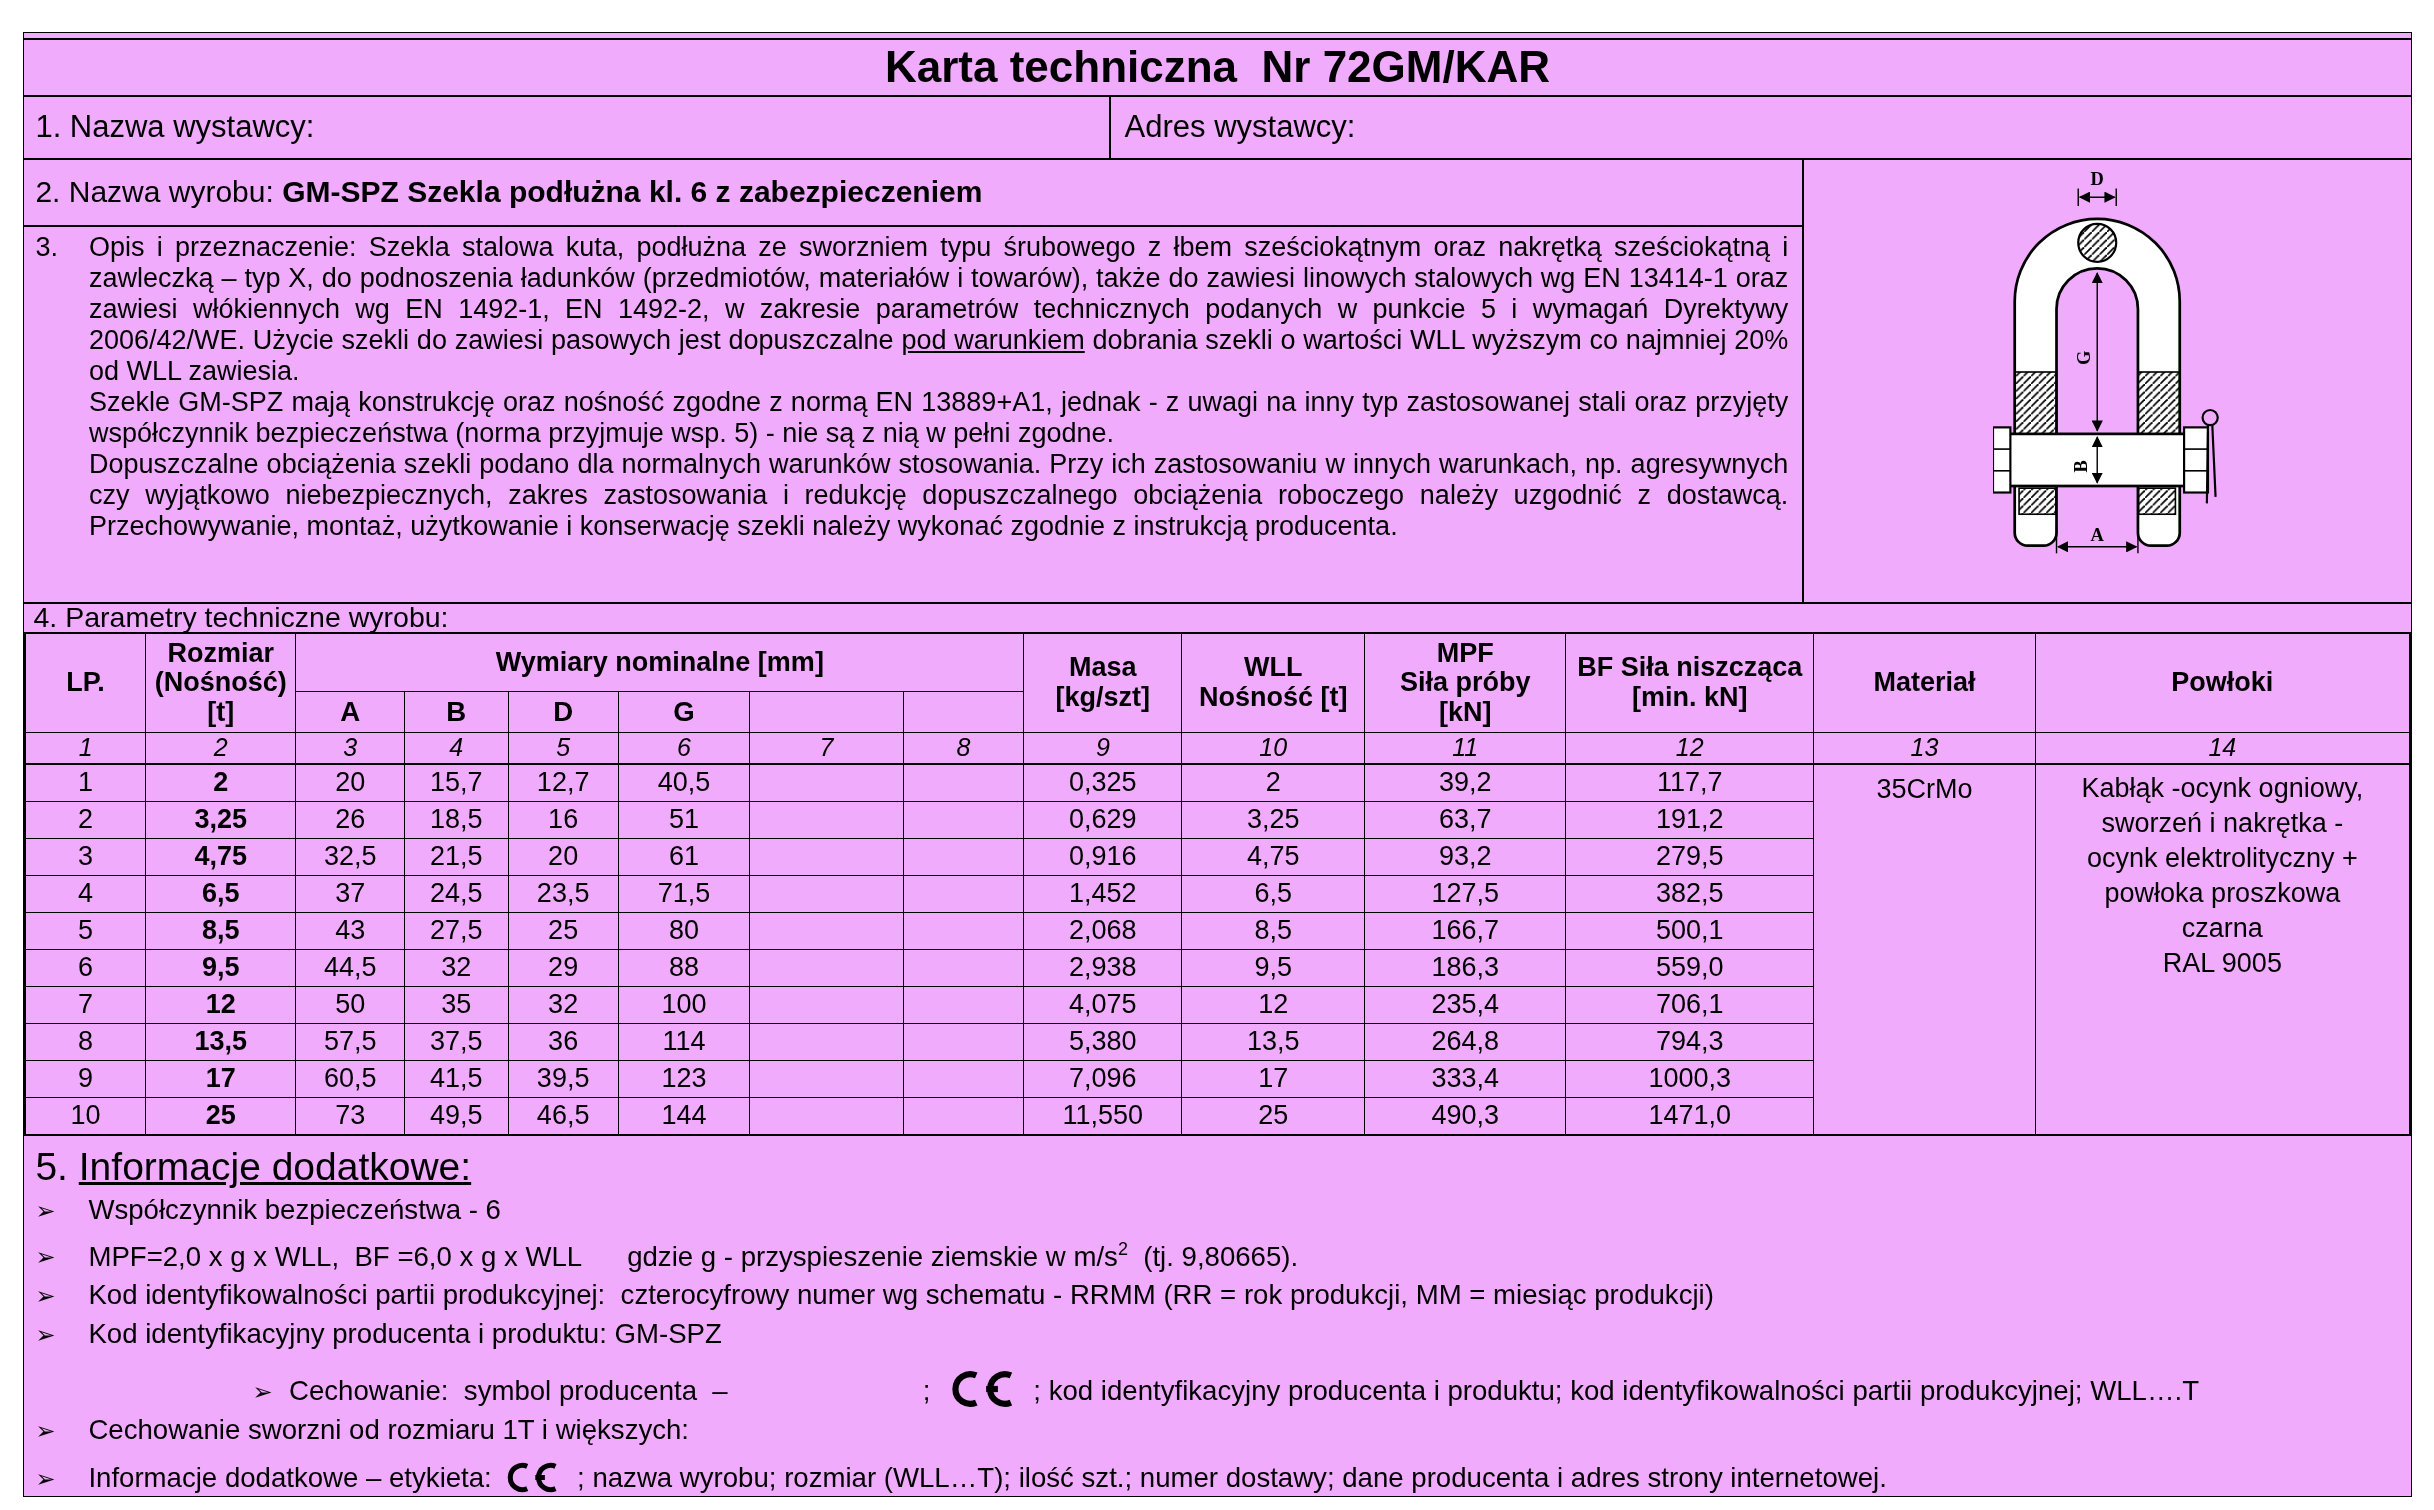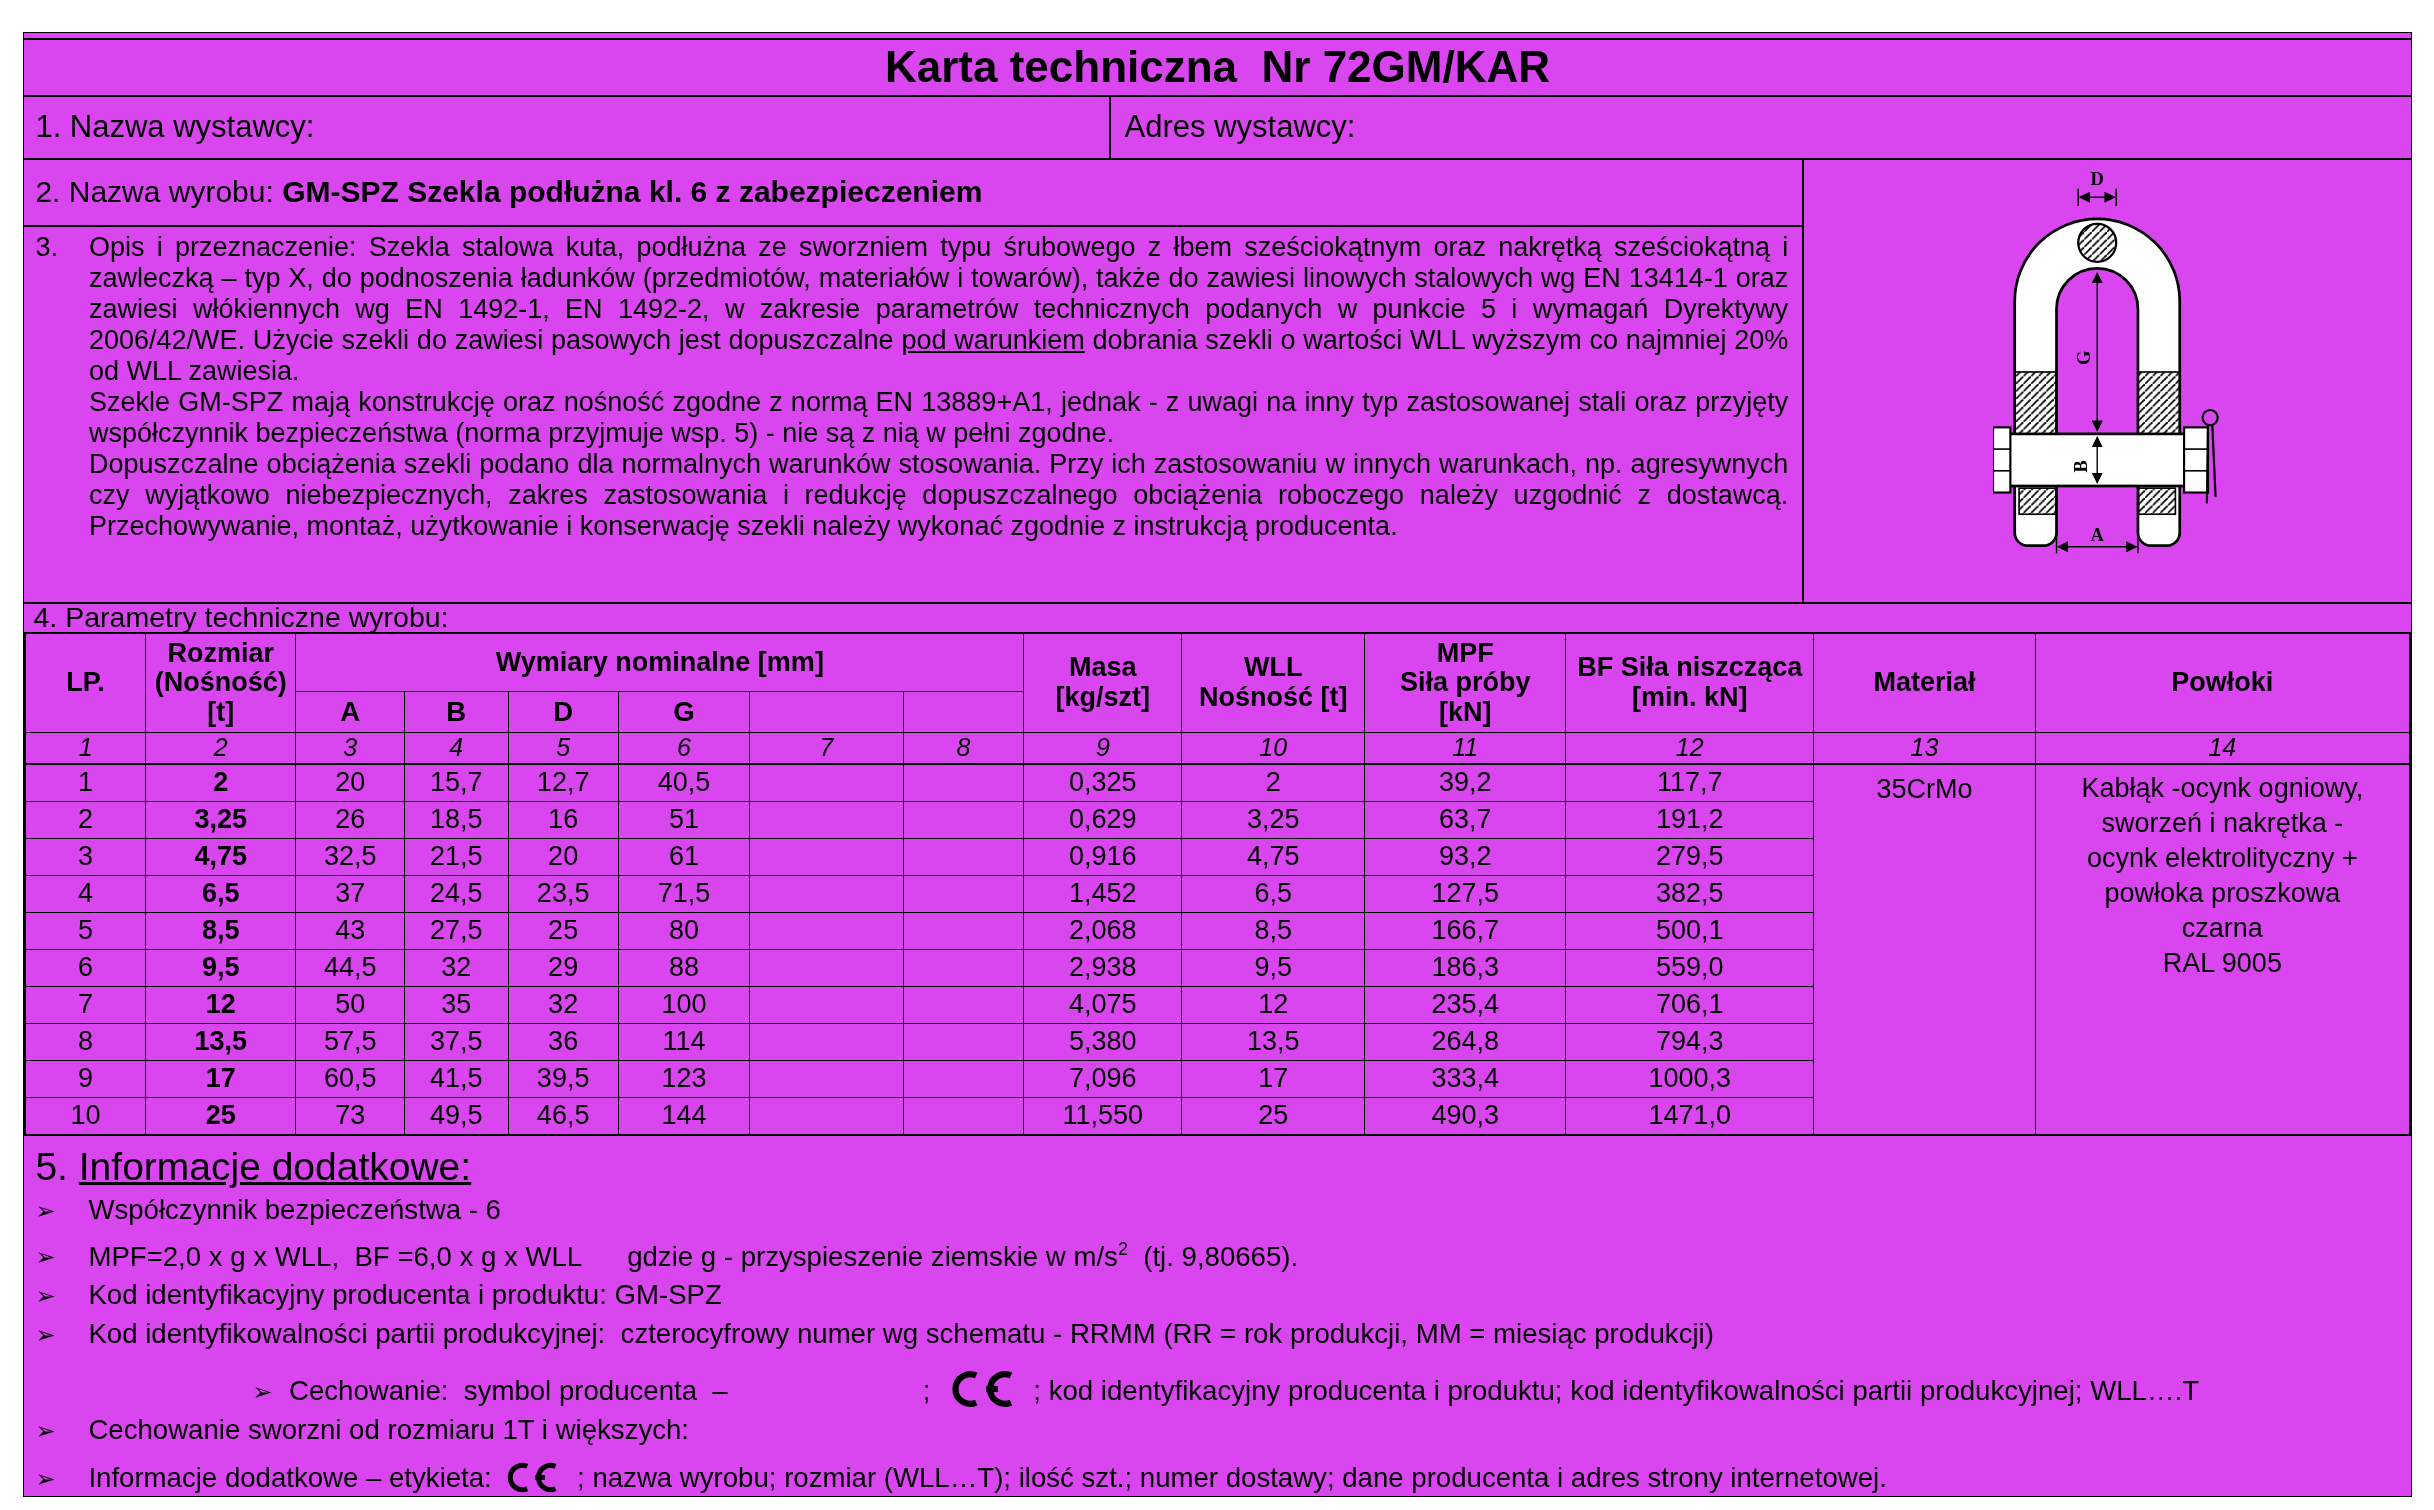--- a/index.html
+++ b/index.html
@@ -1,17 +1,17 @@
 <!DOCTYPE html>
 <html style="font-size:15px"><head>
 <meta charset="utf-8">
 <style>
   html,body{margin:0;padding:0;background:#fff;width:2435px;height:1510px;
     font-family:"Liberation Sans","DejaVu Sans",sans-serif;color:#000;}
-  .sheet{position:relative;margin:32px 23px 0 23px;border:1.9px solid #000;background:#d946ef;}
+  .sheet{position:relative;margin:32px 23px 0 23px;border:1.9px solid #000;background:#f0abfc;}
   .title-row{border-top:2.9px solid #000;margin-top:4.8px;border-bottom:2.9px solid #000;height:55px;
     display:flex;align-items:center;justify-content:center;font-size:44px;font-weight:bold;white-space:pre;}
   .issuer-row{display:flex;border-bottom:2.9px solid #000;height:61px;font-size:31px;}
   .issuer-left{flex:0 0 45.55%;border-right:2.9px solid #000;display:flex;align-items:center;padding-left:11.4px;box-sizing:border-box;}
   .issuer-right{flex:1;display:flex;align-items:center;padding-left:13.3px;}
   .mid{display:flex;border-bottom:2.9px solid #000;}
   .mid-left{flex:0 0 74.55%;border-right:2.9px solid #000;box-sizing:border-box;}
   .product-row{height:65px;border-bottom:2.9px solid #000;display:flex;align-items:center;padding-left:11.4px;font-size:30px;white-space:pre;}
   .product-name{font-weight:bold;}
   .description{position:relative;height:375px;padding:5.7px 13.3px 0 65px;font-size:27px;line-height:31px;box-sizing:border-box;}
@@ -335,23 +335,23 @@
       </tbody>
   </table>
 
   <div class="additional">
     <div class="add-heading"><span>5. </span><span class="u">Informacje dodatkowe:</span></div>
 
     <div class="add-item"><span class="marker">➢</span><span>Współczynnik bezpieczeństwa - 6</span></div>
 
     <div class="add-item"><span class="marker">➢</span><span>MPF=2,0 x g x WLL,  BF =6,0 x g x WLL      gdzie g - przyspieszenie ziemskie w m/s</span><span class="sup">2</span><span>  (tj. 9,80665).</span></div>
 
+    <div class="add-item"><span class="marker">➢</span><span>Kod identyfikowalności partii produkcyjnej:  czterocyfrowy numer wg schematu - RRMM (RR = rok produkcji, MM = miesiąc produkcji)</span></div>
+
     <div class="add-item"><span class="marker">➢</span><span>Kod identyfikacyjny producenta i produktu: GM-SPZ</span></div>
-
-    <div class="add-item"><span class="marker">➢</span><span>Kod identyfikowalności partii produkcyjnej:  czterocyfrowy numer wg schematu - RRMM (RR = rok produkcji, MM = miesiąc produkcji)</span></div>
 
     <div class="add-item gap-lg"><span class="marker">➢</span><span>Cechowanie:  symbol producenta  –</span><span class="sep1">;</span><svg class="ce" viewBox="0 0 105 64" width="65" height="40">
           <path d="M 44 10 A 24 24 0 1 0 44 54" fill="none" stroke="#000" stroke-width="10"></path>
           <path d="M 100 10 A 24 24 0 1 0 100 54" fill="none" stroke="#000" stroke-width="10"></path>
           <line x1="60" y1="32" x2="79" y2="32" stroke="#000" stroke-width="10"></line>
         </svg><span>; kod identyfikacyjny producenta i produktu; kod identyfikowalności partii produkcyjnej; WLL….T</span></div>
 
     <div class="add-item"><span class="marker">➢</span><span>Cechowanie sworzni od rozmiaru 1T i większych:</span></div>
 
     <div class="add-item gap-md"><span class="marker">➢</span><span>Informacje dodatkowe – etykieta:</span><svg class="ce small" viewBox="0 0 105 64" width="53" height="33">

